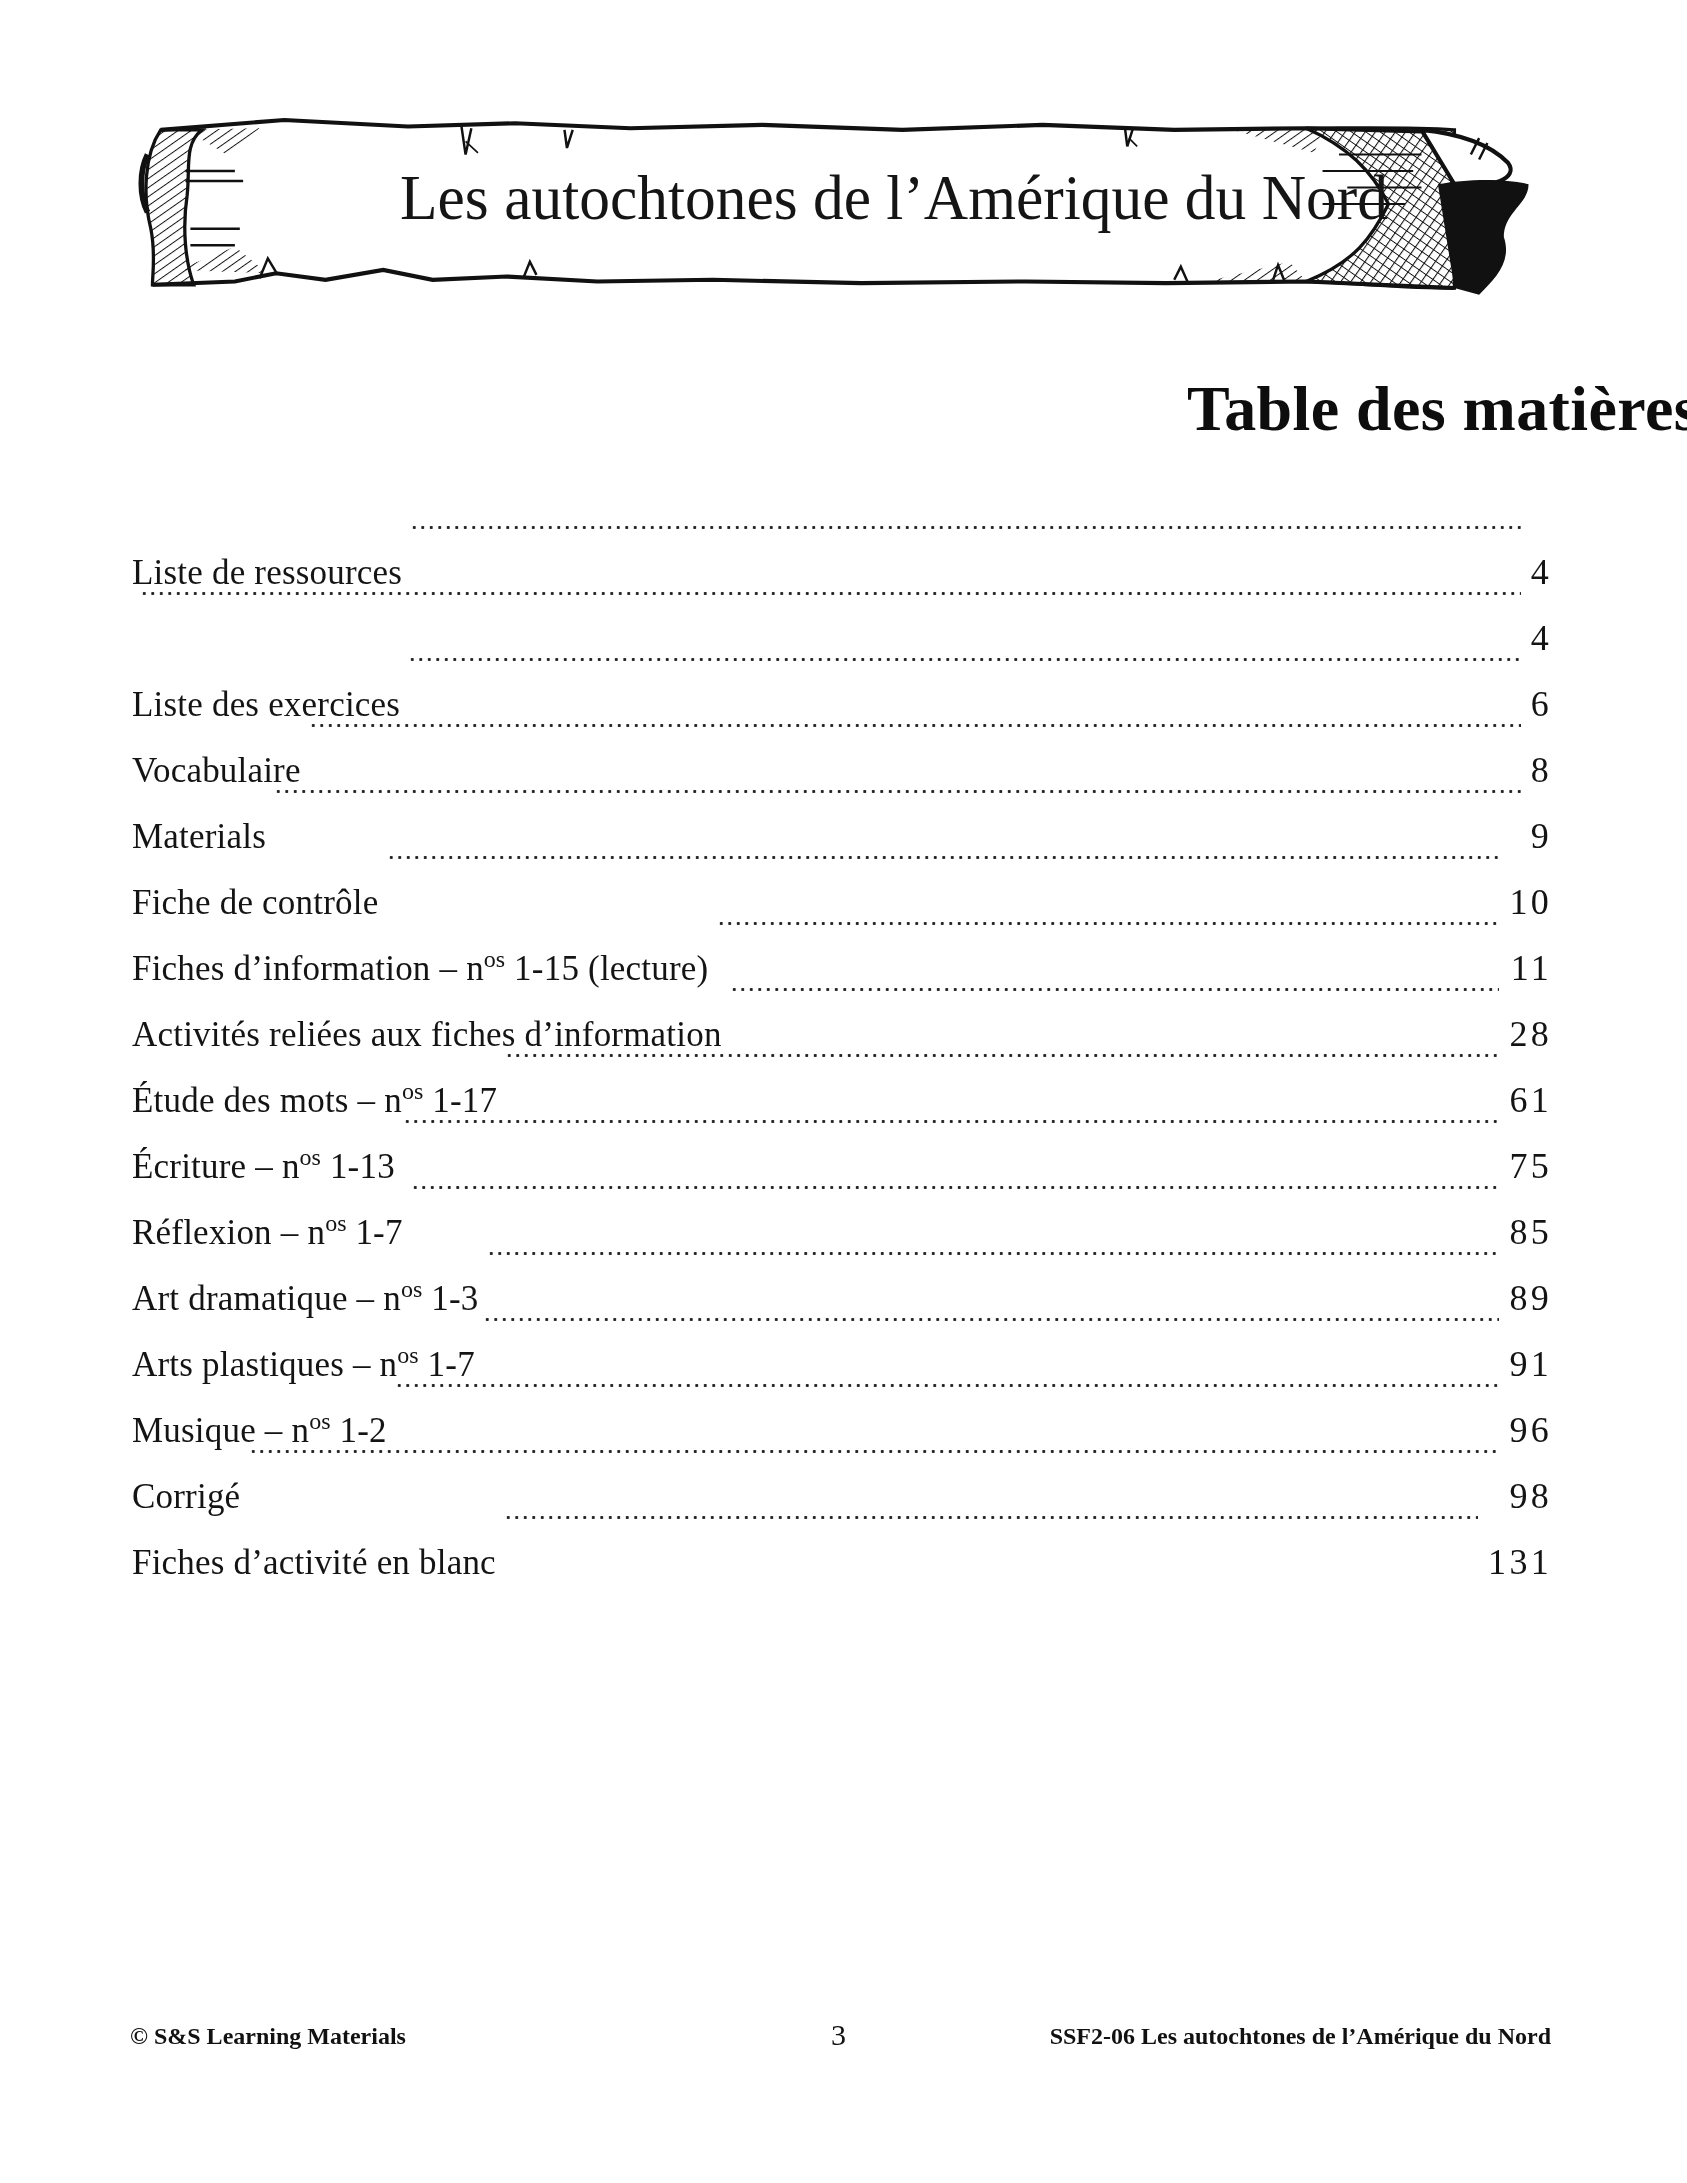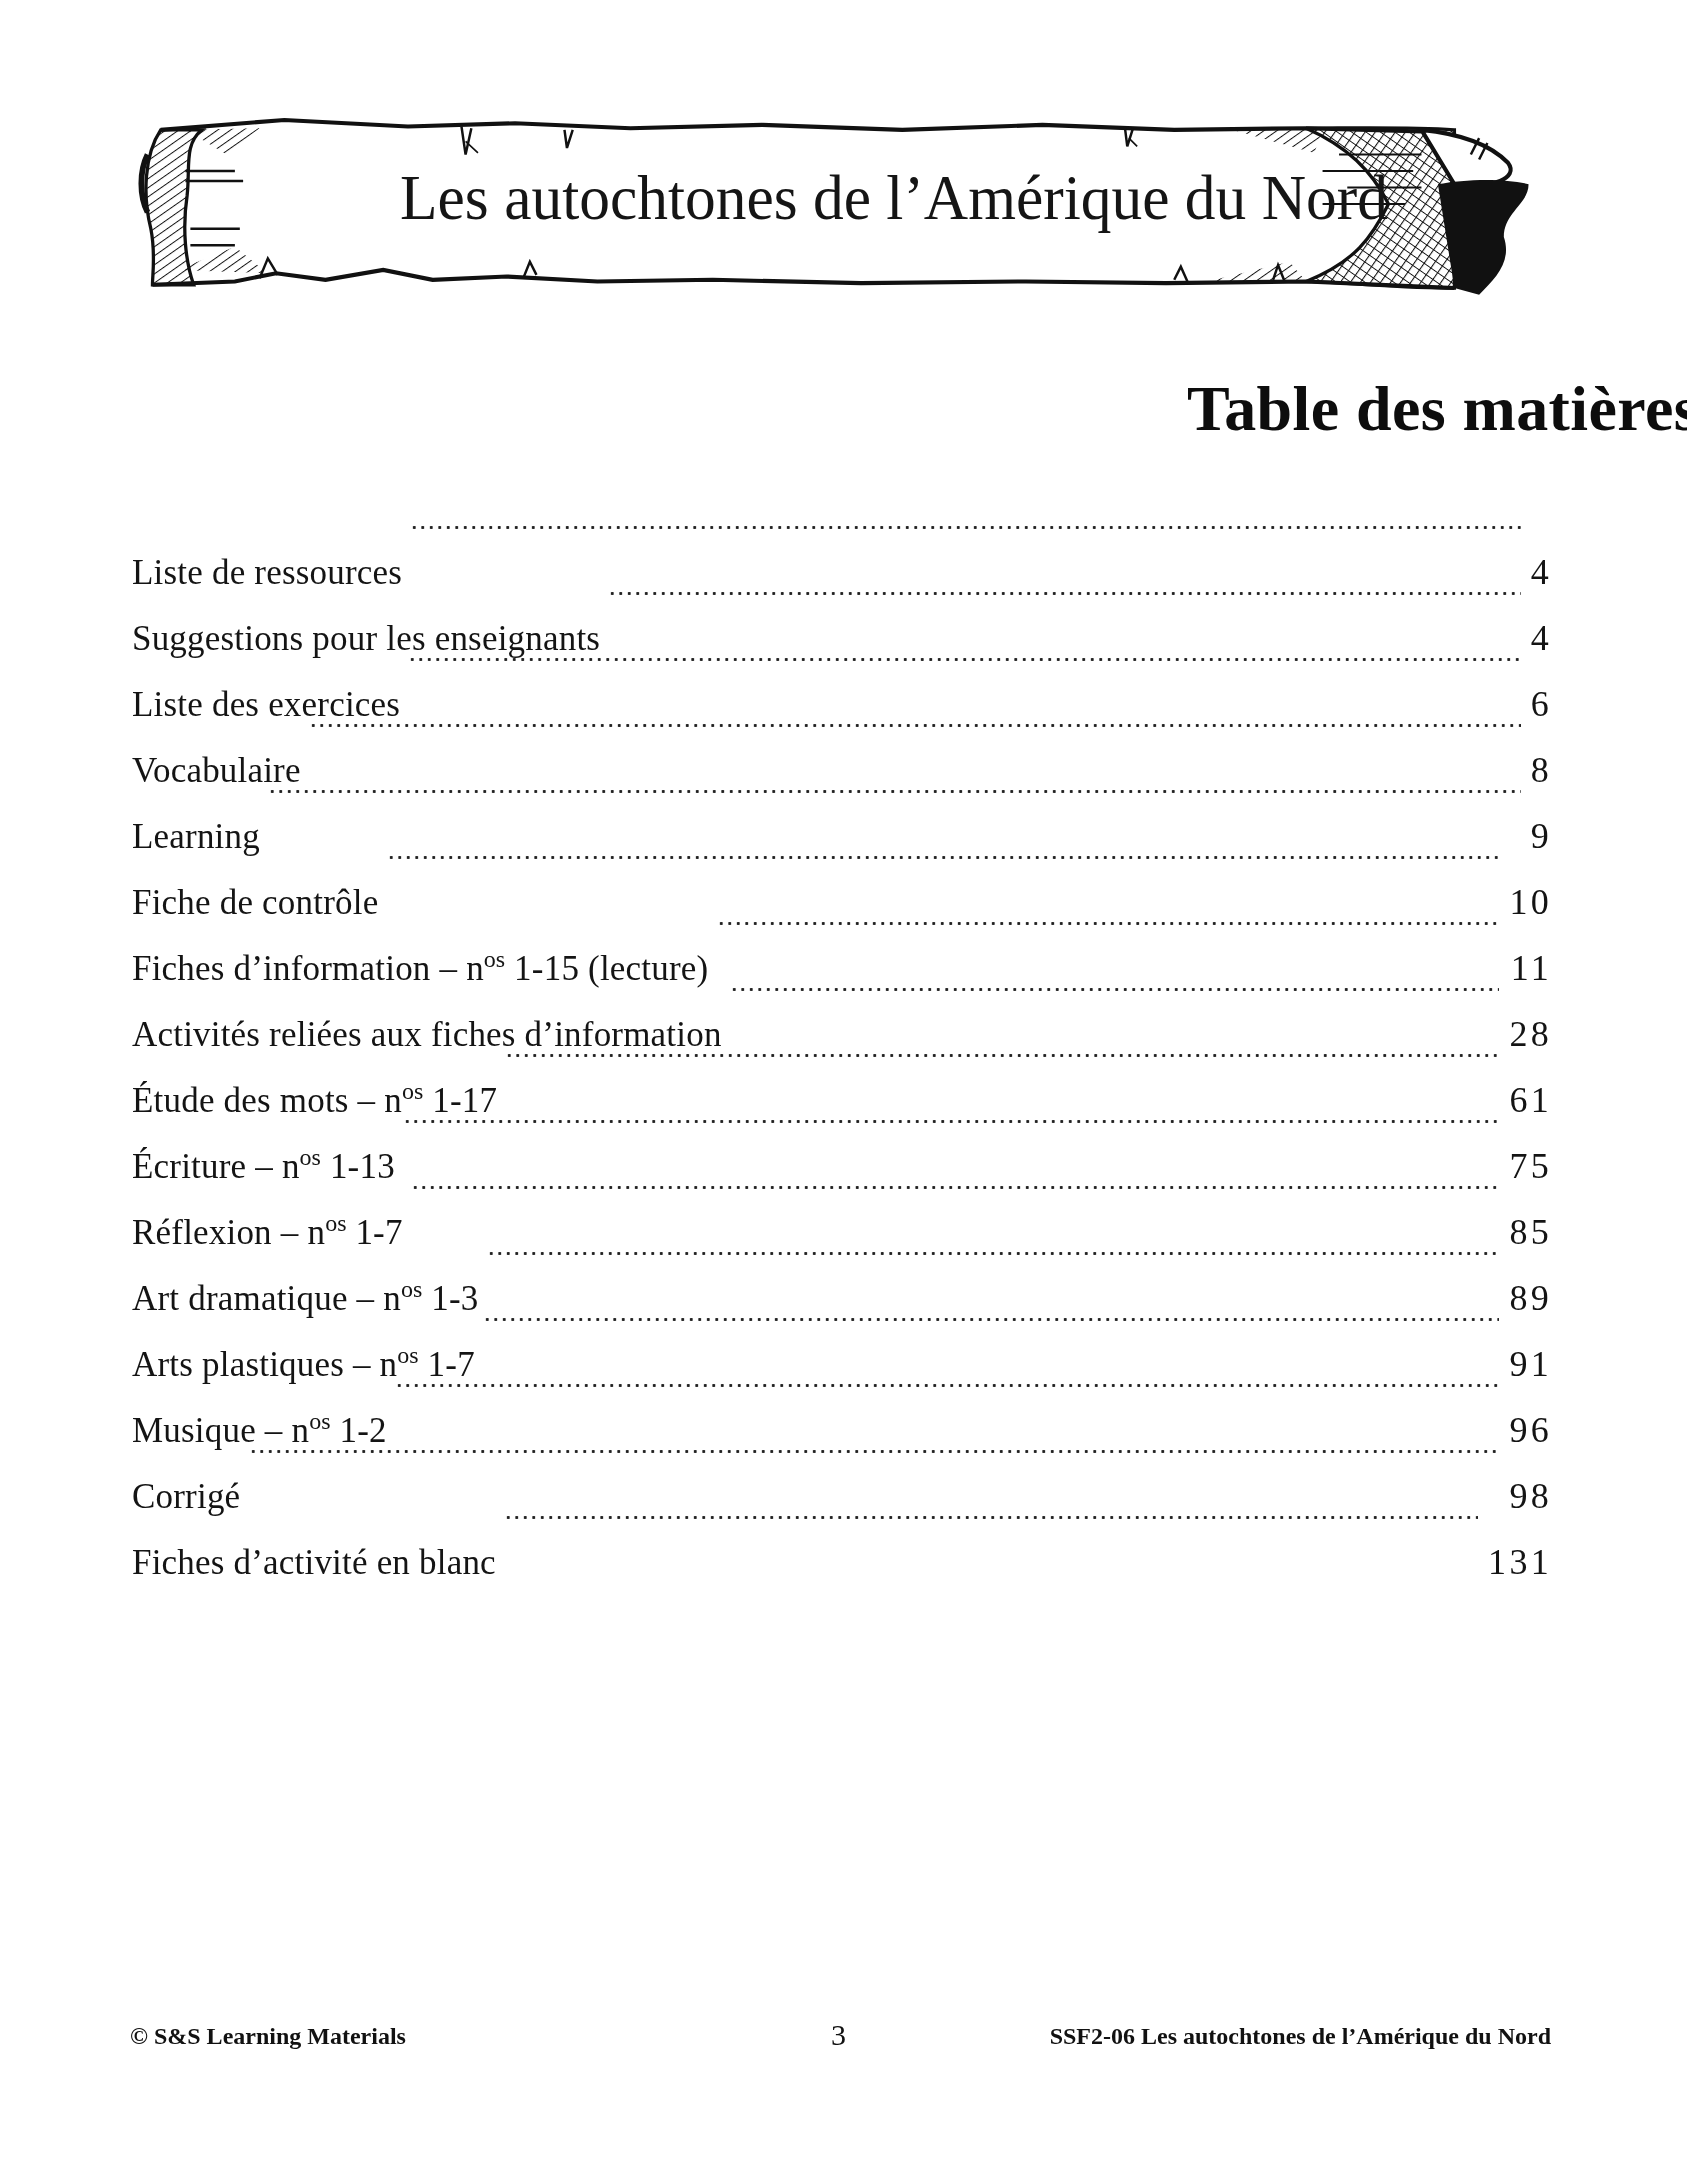--- a/index.html
+++ b/index.html
@@ -193,36 +193,35 @@
 
   <div class="toc-heading">Table des matières</div>
 
   <div class="toc">
     <div class="toc-row">
       <span class="toc-label"><span>Liste de ressources</span></span>
       <span class="toc-leader"></span>
       <span class="toc-page">4</span>
     </div>
     <div class="toc-row">
-      <span class="toc-label"><span>Suggestions pour les enseignants</span></span>
       <span class="toc-leader"></span>
       <span class="toc-page">4</span>
     </div>
     <div class="toc-row">
       <span class="toc-label"><span>Liste des exercices</span></span>
       <span class="toc-leader"></span>
       <span class="toc-page">6</span>
     </div>
     <div class="toc-row">
       <span class="toc-label"><span>Vocabulaire</span></span>
       <span class="toc-leader"></span>
       <span class="toc-page">8</span>
     </div>
     <div class="toc-row">
-      <span class="toc-label"><span>Learning</span></span>
+      <span class="toc-label"><span>Materials</span></span>
       <span class="toc-leader"></span>
       <span class="toc-page">9</span>
     </div>
     <div class="toc-row">
       <span class="toc-label"><span>Fiche de contrôle</span></span>
       <span class="toc-leader"></span>
       <span class="toc-page">10</span>
     </div>
     <div class="toc-row">
       <span class="toc-label"><span>Fiches d’information – n</span><sup>os</sup><span> 1-15 (lecture)</span></span>

